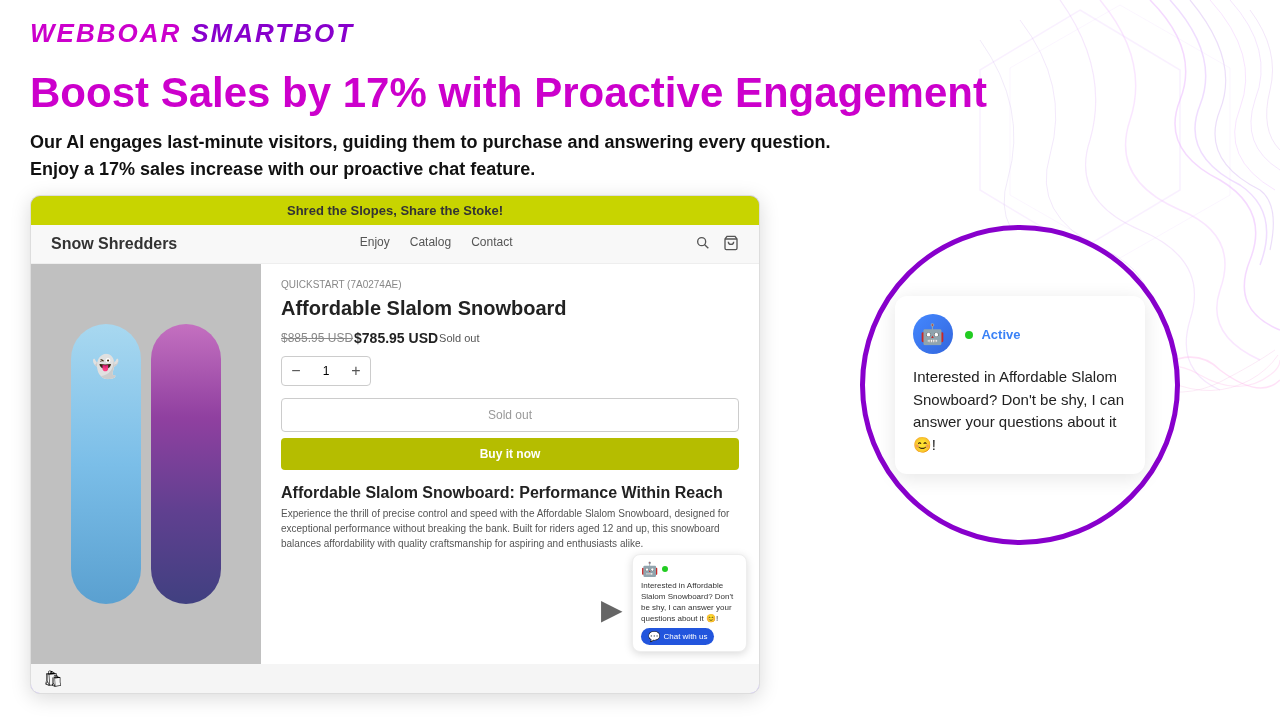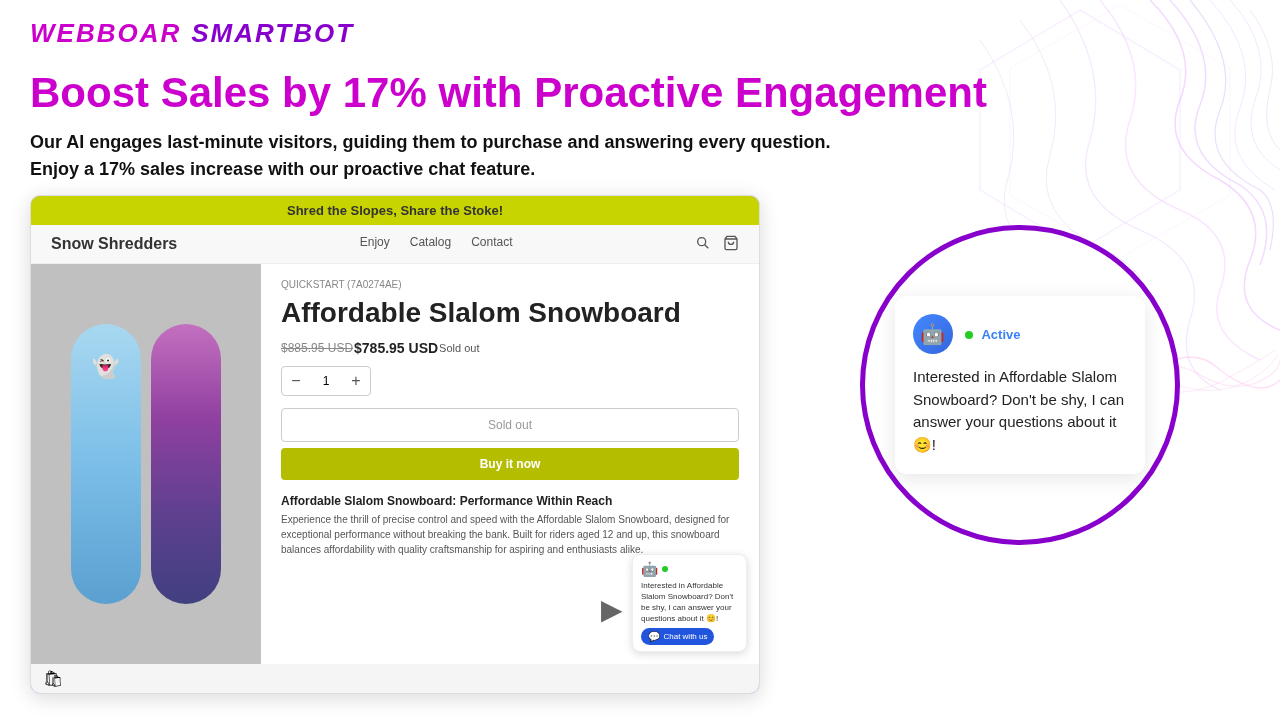--- a/index.html
+++ b/index.html
@@ -192,21 +192,21 @@
       flex: 1;
     }
 
     .product-sku {
       font-size: 10px;
       color: #888;
       margin-bottom: 6px;
     }
 
     .product-name {
-      font-size: 28px;
+      font-size: 20px;
       font-weight: 900;
       color: #222;
       line-height: 1.2;
       margin-bottom: 10px;
     }
 
     .product-pricing {
       display: flex;
       align-items: center;
       gap: 1px;
@@ -282,21 +282,21 @@
       background: #b5bd00;
       color: #fff;
       text-align: center;
       font-size: 12px;
       font-weight: 700;
       border-radius: 4px;
       margin-bottom: 14px;
     }
 
     .product-desc-title {
-      font-size: 12px;
+      font-size: 16px;
       font-weight: 700;
       color: #222;
       margin-bottom: 4px;
     }
 
     .product-desc-text {
       font-size: 10px;
       color: #555;
       line-height: 1.5;
     }

